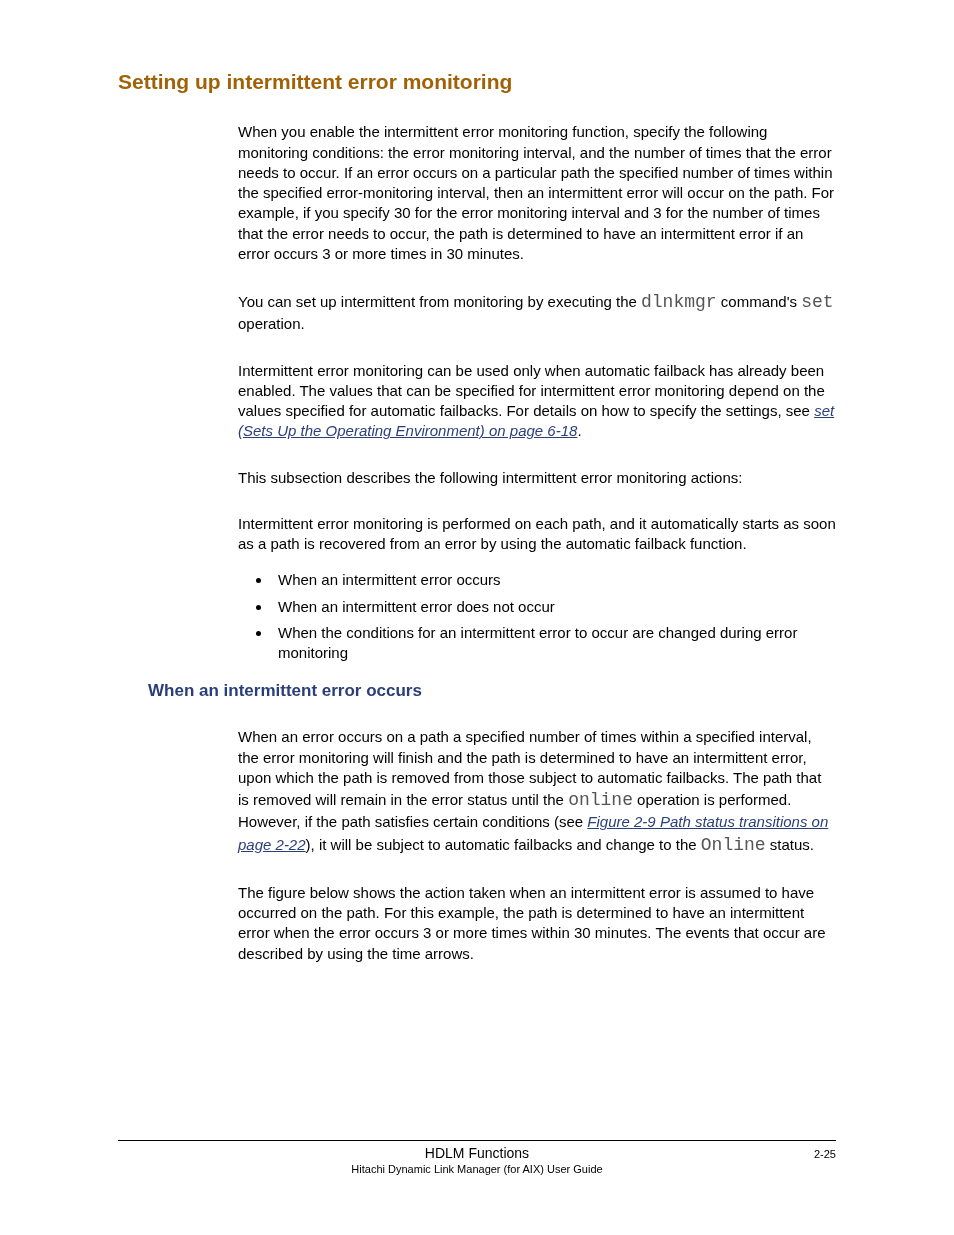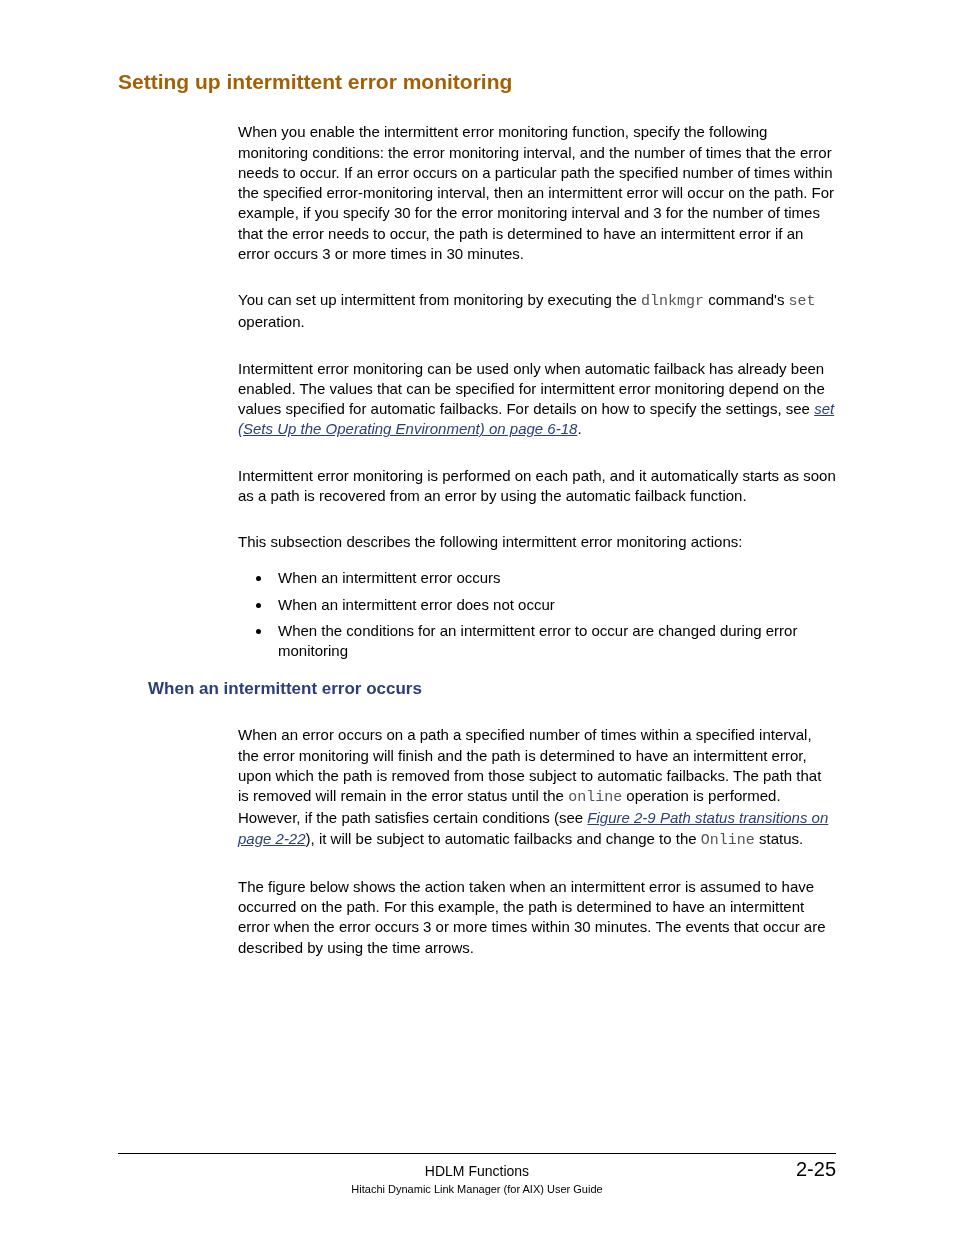--- a/index.html
+++ b/index.html
@@ -34,21 +34,21 @@
     font-size: 15px;
     line-height: 1.35;
     margin-left: 120px;
     margin-right: 0;
     margin-bottom: 16px;
     color: #000;
     margin-top: 26px;
   }
   .para .mono {
     font-family: "Courier New", monospace;
-    font-size: 15px;
+    font-size: 18px;
     color: #555;
   }
   .para .link {
     color: #2a3f7a;
     text-decoration: underline;
     font-style: italic;
   }
   ul.bullets {
     list-style: disc;
     margin-left: 154px;
@@ -57,39 +57,39 @@
   ul.bullets li {
     font-size: 15px;
     line-height: 1.35;
     margin-bottom: 6px;
     padding-left: 6px;
   }
   .footer {
     position: absolute;
     left: 118px;
     right: 118px;
-    bottom: 40px;
+    bottom: 60px;
   }
   .footer-rule {
     border: none;
     border-top: 1px solid #000;
     margin-bottom: 4px;
   }
   .footer-row {
     display: flex;
     justify-content: space-between;
     align-items: baseline;
   }
   .footer-center {
     text-align: center;
     flex: 1;
     font-size: 14px;
   }
   .footer-pageno {
-    font-size: 20px;
+    font-size: 11px;
     min-width: 48px;
     text-align: right;
   }
   .footer-sub {
     text-align: center;
     font-size: 11px;
     margin-top: 2px;
   }
 </style>
 </head>
@@ -103,23 +103,23 @@
 
   <p class="para">
     <span>You can set up intermittent from monitoring by executing the </span><span class="mono">dlnkmgr</span><span> command's </span><span class="mono">set</span><span> operation.</span>
   </p>
 
   <p class="para">
     <span>Intermittent error monitoring can be used only when automatic failback has already been enabled. The values that can be specified for intermittent error monitoring depend on the values specified for automatic failbacks. For details on how to specify the settings, see </span><a class="link">set (Sets Up the Operating Environment) on page 6-18</a><span>.</span>
   </p>
 
 
+  <p class="para">This subsection describes the following intermittent error monitoring actions:</p>
+
   <p class="para">Intermittent error monitoring is performed on each path, and it automatically starts as soon as a path is recovered from an error by using the automatic failback function.</p>
-
-  <p class="para">This subsection describes the following intermittent error monitoring actions:</p>
 
   <ul class="bullets">
     <li>When an intermittent error occurs</li>
     <li>When an intermittent error does not occur</li>
     <li>When the conditions for an intermittent error to occur are changed during error monitoring</li>
   </ul>
 
   <div class="h3">When an intermittent error occurs</div>
 
   <p class="para">

